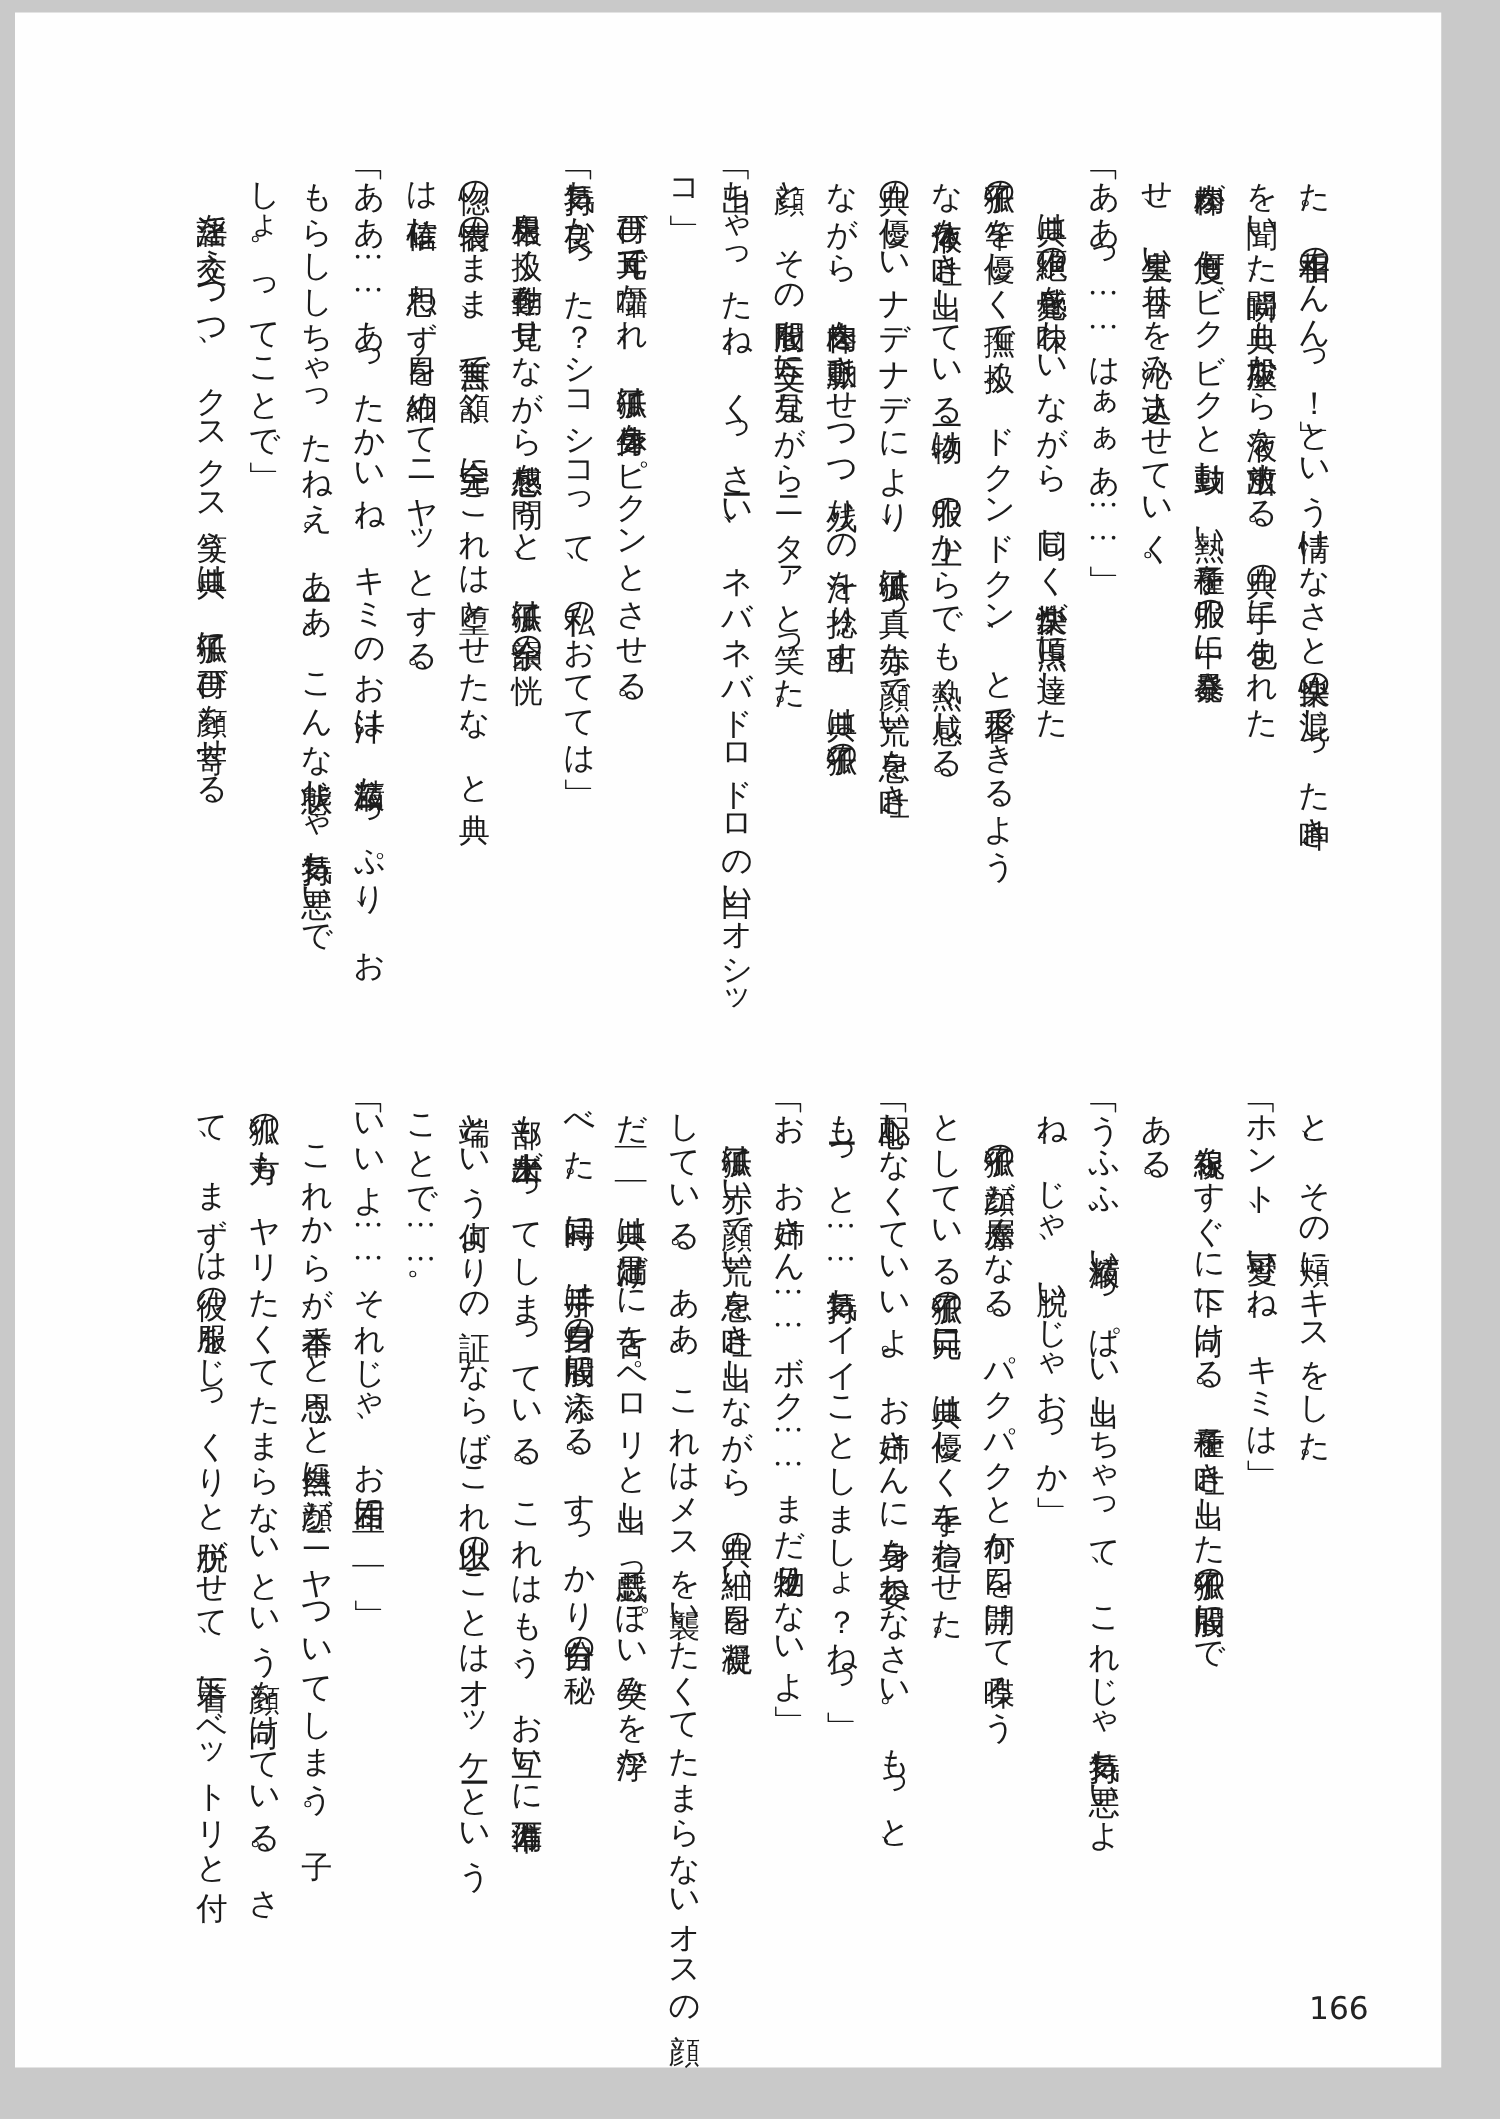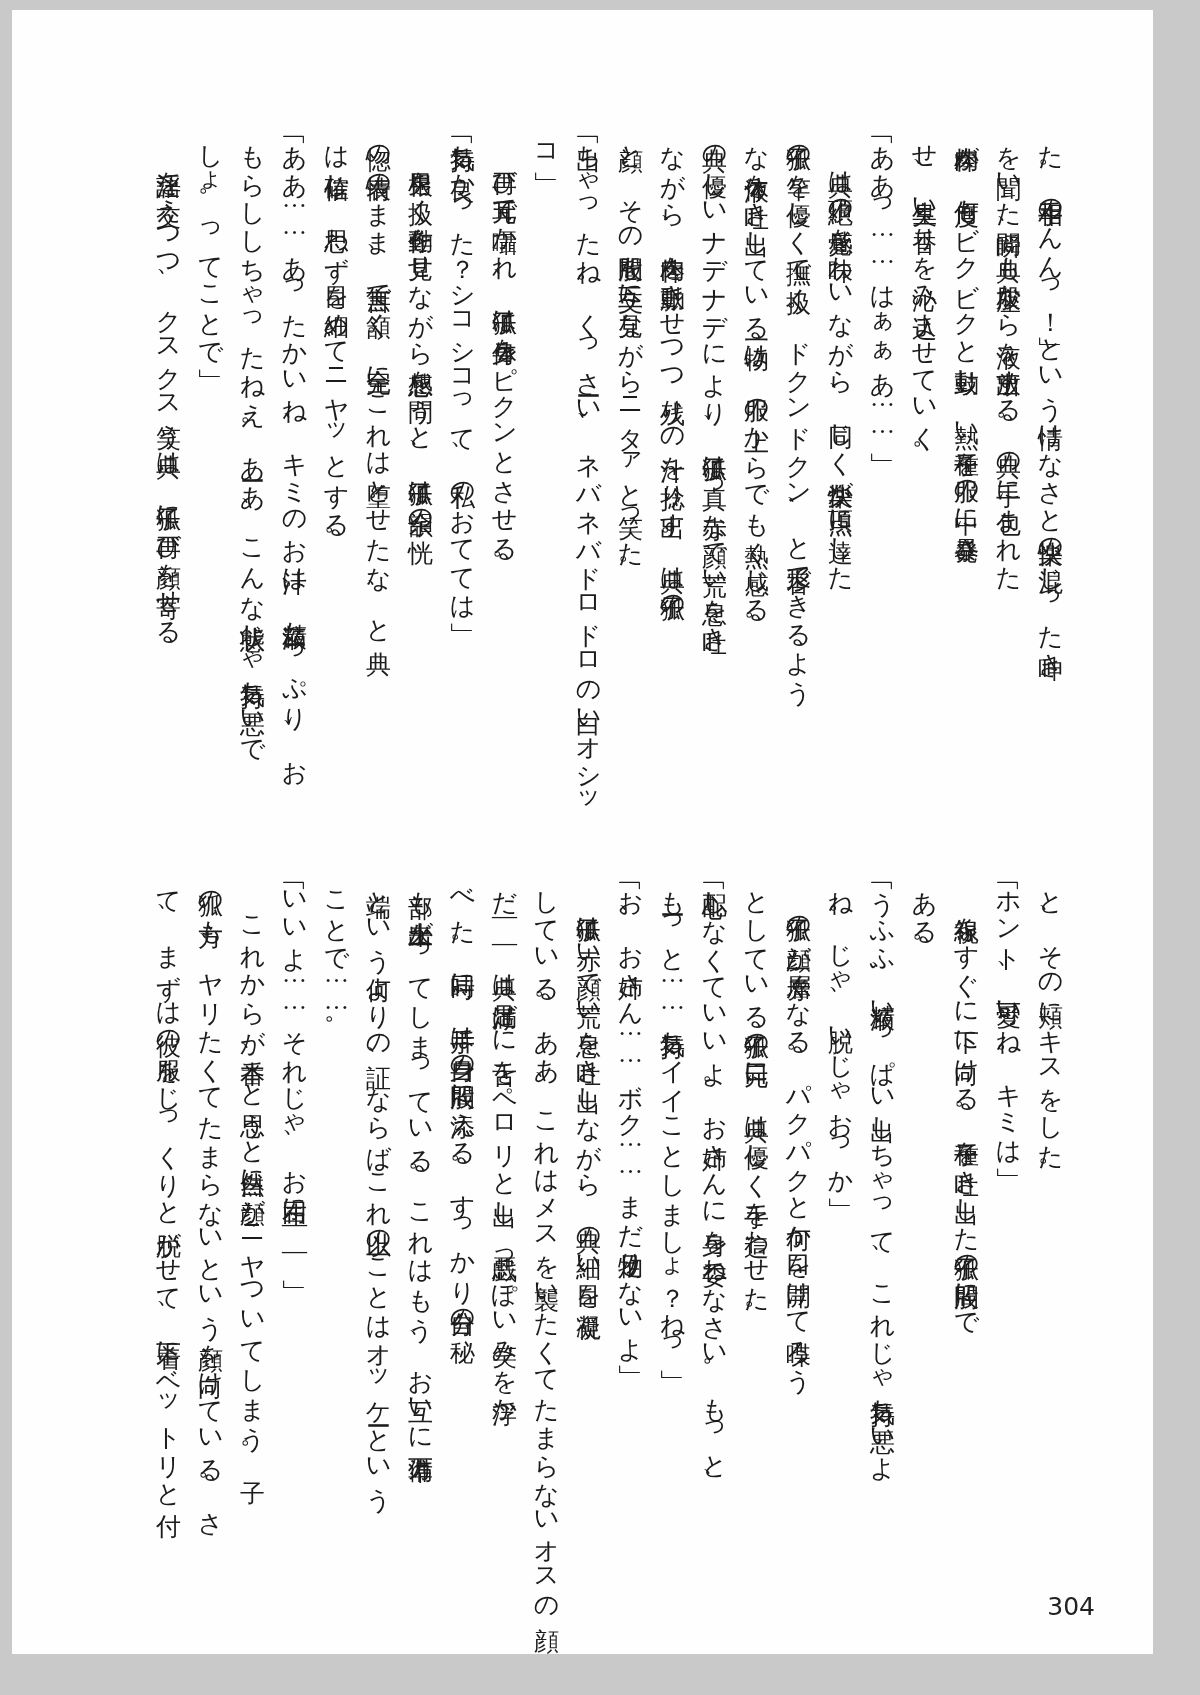--- a/index.html
+++ b/index.html
@@ -103,15 +103,15 @@
         <p>だ――典は満足げに舌をペロリと出し、悪戯っぽい笑みを浮か</p>
         <p>べた。同時に、片手は自身の股間に添える。すっかり自分の秘</p>
         <p>部も出来上がってしまっている。これはもう、お互いに準備万</p>
         <p>端という何よりの証、ならばこれ以上のことはオッケーという</p>
         <p>ことで……。</p>
         <p>「いいよ……それじゃ、お布団に――」</p>
         <p>　これからが本番、と思うと自然に顔がニヤついてしまう。子</p>
         <p>狐の方も、ヤリたくてたまらないという顔を向けている。さ</p>
         <p>て、まずは彼の服をじっくりと脱がせて、下着にベットリと付</p>
       </div>
-    <div class="pagenum">304</div>
+    <div class="pagenum">166</div>
   </div>
 </div>
 
 </body></html>

